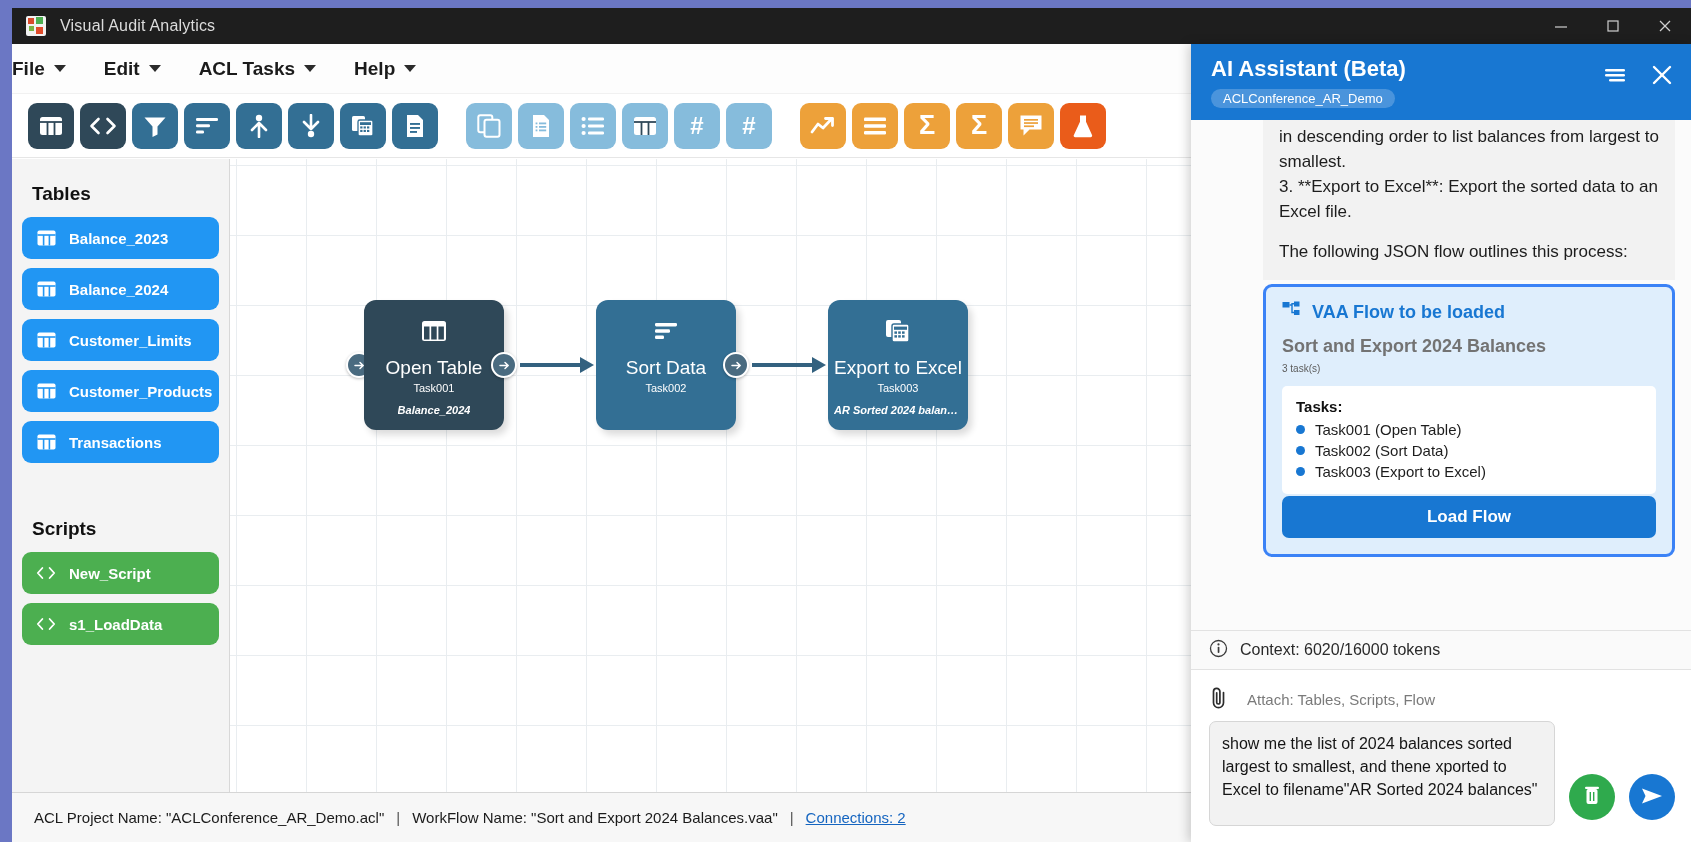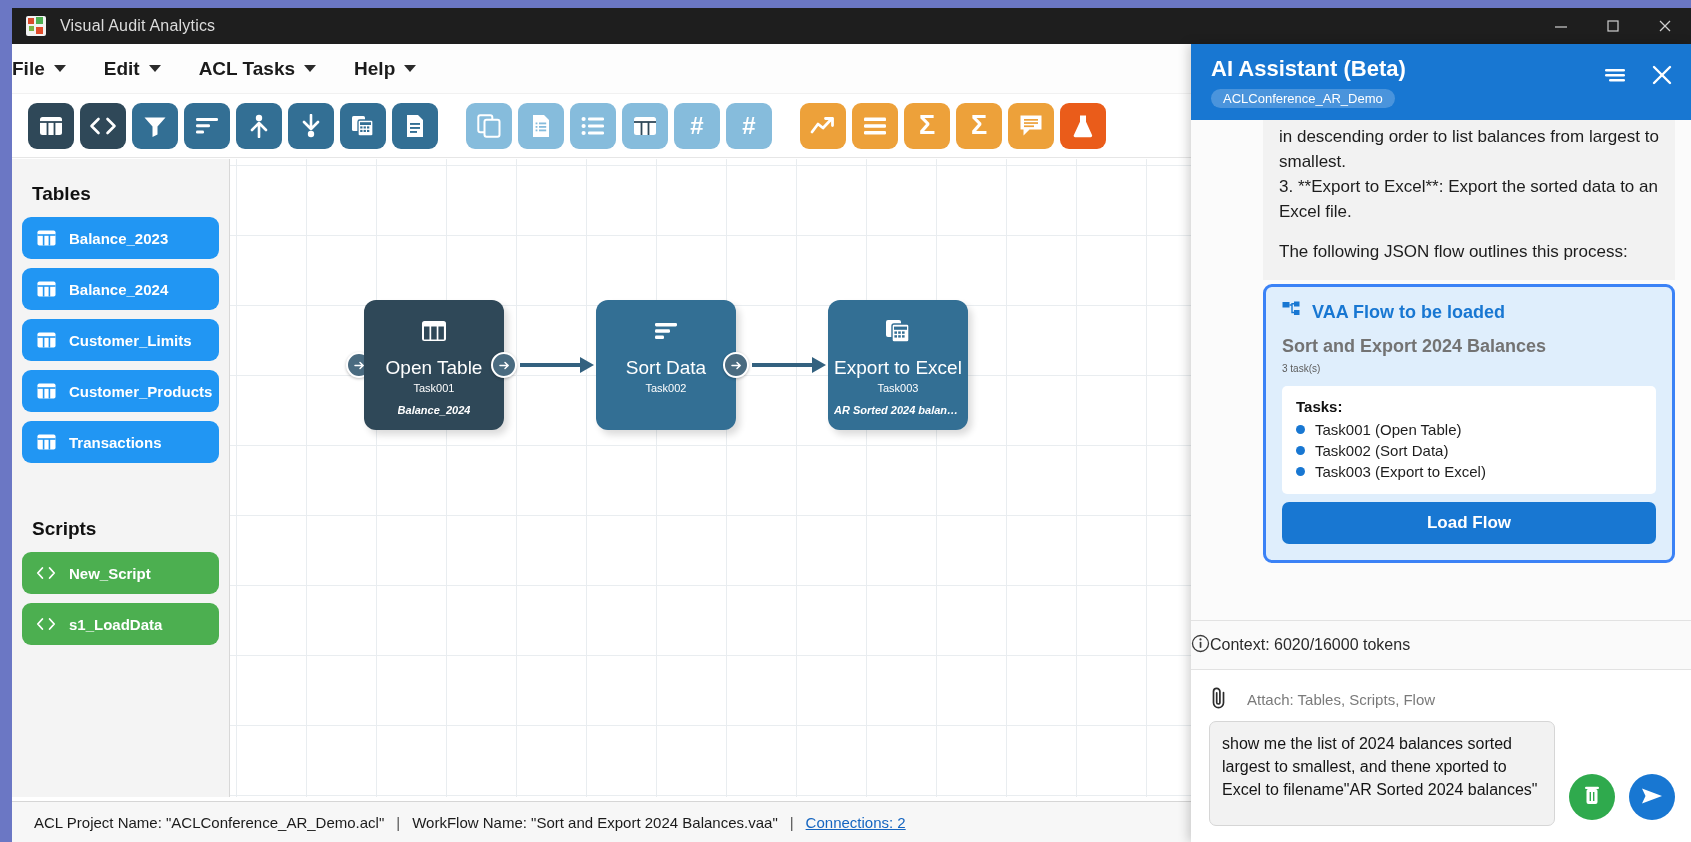--- a/index.html
+++ b/index.html
@@ -127,21 +127,21 @@
   }
   .link { position: absolute; height: 4px; background: #33617f; }
   .link:after {
     content: ""; position: absolute; right: -12px; top: -6px;
     border-left: 14px solid #33617f;
     border-top: 8px solid transparent; border-bottom: 8px solid transparent;
   }
 
   
   .statusbar {
-    position: absolute; left: 0; right: 0; bottom: 0; height: 41px;
+    position: absolute; left: 0; right: 0; bottom: 0; height: 50px;
     background: #f7f7f7; border-top: 1px solid #d6d6d6;
     display: flex; align-items: center; padding-left: 22px; gap: 0;
     font-size: 15px; color: #1b1b1b;
   }
   .statusbar .sep { padding: 0 12px; color: #555; }
   .statusbar a { color: #1565c0; text-decoration: underline; }
 
   
   .ai-panel {
     position: absolute; right: 0; top: 44px; width: 500px; bottom: 0;
@@ -179,29 +179,29 @@
     display: flex; align-items: center; gap: 10px;
     color: #1877d2; font-size: 18px; font-weight: 600; margin-bottom: 12px;
   }
   .flow-name { font-size: 18px; font-weight: 700; color: #737373; margin-bottom: 6px; }
   .flow-count { font-size: 10px; color: #5c5c5c; margin-bottom: 12px; }
   .task-box { background: #fff; border-radius: 5px; padding: 12px 14px; }
   .task-title { font-weight: 700; font-size: 15px; color: #111; margin-bottom: 4px; }
   .task-row { display: flex; align-items: center; gap: 10px; font-size: 15px; color: #1d1d1d; padding: 2px 0; }
   .dot { width: 9px; height: 9px; border-radius: 50%; background: #1877d2; flex: 0 0 auto; }
   .load-flow-btn {
-    margin-top: 8px; width: 100%; height: 42px; background: #1877d2; color: #fff;
+    margin-top: 2px; width: 100%; height: 42px; background: #1877d2; color: #fff;
     border: none; border-radius: 7px; font-size: 17px; font-weight: 700;
     font-family: "Liberation Sans", sans-serif;
   }
 
   .ai-context {
     border-top: 1px solid #e2e2e2; border-bottom: 1px solid #e2e2e2;
-    background: #fafafa; height: 50px; display: flex; align-items: center;
-    font-size: 16px; color: #2a2a2a;
+    background: #fafafa; height: 40px; display: flex; align-items: center;
+    gap: 12px; padding-left: 18px; font-size: 16px; color: #2a2a2a;
   }
   .attach-row {
     display: flex; align-items: center; gap: 18px; padding: 16px 0 8px 18px;
     font-size: 15px; color: #7a7a7a;
   }
   .composer { display: flex; align-items: flex-end; gap: 14px; padding: 0 16px 16px 18px; }
   .composer-box {
     flex: 1 1 auto; background: #f2f2f2; border: 1px solid #d6d6d6; border-radius: 7px;
     padding: 10px 12px; font-size: 16px; color: #151515; line-height: 1.45;
     min-height: 105px; resize: none; font-family: "Liberation Sans", sans-serif;

